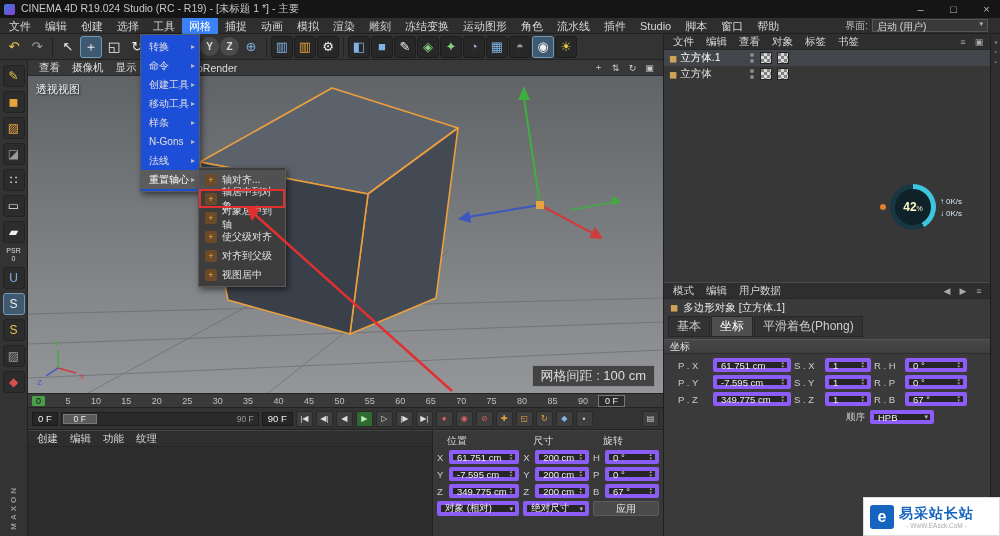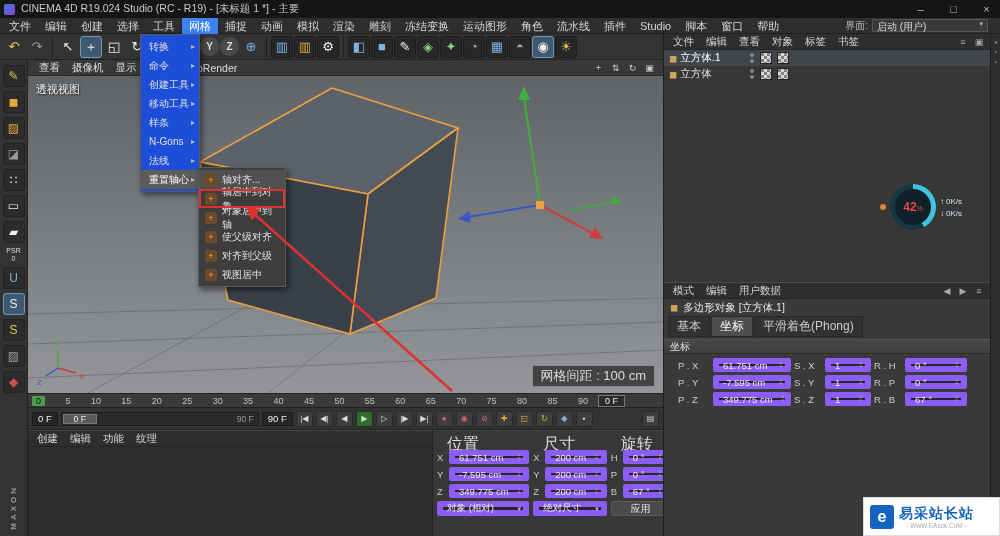--- a/index.html
+++ b/index.html
@@ -59,37 +59,37 @@
 .om-row.selected{background:#42464b;color:#fff}
 .oi{color:#cfa35a;font-size:10px}
 .oname{width:64px}
 .dots{display:flex;flex-direction:column;gap:2px;margin:0 3px}
 .dots i{width:4px;height:4px;border-radius:50%;background:#8a8a8a}
 .tag{width:12px;height:12px;border:1px solid #222;background:repeating-conic-gradient(#d8d8d8 0% 25%,#808080 0% 50%) 0 0/6px 6px;margin-right:2px}
 
 .progress{position:absolute;left:880px;top:184px;z-index:40;display:flex;align-items:center;gap:4px}
 .pdot{width:6px;height:6px;border-radius:50%;background:#e08030}
 .pring{width:46px;height:46px;border-radius:50%;background:conic-gradient(#3ec6e0 0 151deg,#173742 151deg 360deg);display:flex;align-items:center;justify-content:center}
-.pinner{width:36px;height:36px;border-radius:50%;background:#0f2129;display:flex;align-items:baseline;justify-content:center;color:#ef4444;font-size:12px;font-weight:bold;padding-top:11px}
+.pinner{width:36px;height:36px;border-radius:50%;background:#0f2129;display:flex;align-items:baseline;justify-content:center;color:#fef9c3;font-size:12px;font-weight:bold;padding-top:11px}
 .punit{font-size:7px;font-weight:normal}
 .pstats{display:flex;flex-direction:column;gap:3px;font-size:8px;color:#cfe8f0}
 .prow{display:flex;align-items:center;gap:2px}
 
 .am{position:absolute;left:663px;top:282px;width:327px;height:254px;background:#3a3a3a;border-left:1px solid #1f1f1f;border-top:1px solid #4a4a4a}
 .am-title{height:17px;display:flex;align-items:center;gap:5px;padding:0 6px;font-size:10.5px;color:#e6e6e6}
 .am-tabs{display:flex;gap:1px;padding:0 4px 2px}
 .am-tab{background:#323232;border:1px solid #272727;padding:1px 8px;font-size:12px;color:#ccc}
 .am-tab.active{background:#4e4e4e;color:#fff}
 .sec{height:15px;background:linear-gradient(#474747,#3e3e3e);border-top:1px solid #555;border-bottom:1px solid #2e2e2e;display:flex;align-items:center;gap:5px;padding:0 6px;font-size:10px;color:#e0e0e0}
 .tri{font-size:7px;color:#bbb}
 .fgrid{padding:4px 14px 2px;display:flex;flex-direction:column;gap:3px}
 .frow{display:flex;align-items:center;gap:3px}
 .flab{font-size:9.5px;color:#ccc}
 .w1{width:32px}.w2{width:28px}.w3{width:28px}
-.fld{height:14px;background:#262626;border:6px solid #8b5cf6;border-radius:2px;display:flex;align-items:center;padding:0 2px 0 4px;font-size:9.5px;color:#eee;gap:8px}
+.fld{height:14px;background:#262626;border:4px solid #8b5cf6;border-radius:2px;display:flex;align-items:center;padding:0 2px 0 4px;font-size:9.5px;color:#eee;gap:2px}
 .fv{flex:1;white-space:nowrap}
 .f1{width:78px}.f2{width:46px}.f3{width:62px}.fo{width:64px}
 .spin{display:flex;flex-direction:column;line-height:0}
 .spin i{font-style:normal;font-size:4.5px;color:#999;line-height:4px}
 .caret{font-size:7px;color:#bbb}
 .order-row{display:flex;justify-content:flex-end;align-items:center;gap:5px;padding:2px 56px 4px 0}
 
 .ruler{position:absolute;left:28px;top:393px;width:635px;height:15px;background:#3a3a3a;border-top:1px solid #222;border-bottom:1px solid #222;display:flex;align-items:center;font-size:9px;color:#c0c0c0;padding:0 4px}
 .ticks{display:flex;justify-content:space-between;width:556px}
 .tick0{background:#4a9e4a;color:#111;padding:0 4px;border-radius:1px}
@@ -99,21 +99,21 @@
 .track{flex:0 0 198px;height:14px;background:#2a2a2a;border:1px solid #1e1e1e;position:relative;display:flex;align-items:center}
 .handle{position:absolute;left:1px;top:1px;height:10px;width:34px;background:#5a5a5a;border:1px solid #777;font-size:8.5px;color:#eee;display:flex;align-items:center;justify-content:center}
 .tr-end{position:absolute;right:4px;font-size:8.5px;color:#999}
 .tbtn{width:17px;height:16px;background:#3e3e3e;border:1px solid #2a2a2a;border-radius:2px;display:flex;align-items:center;justify-content:center;font-size:8px;color:#ddd;flex:0 0 auto}
 .tbtn.play{background:#2e6b2e;color:#bfe8bf}
 .tred{color:#e06060}.torn{color:#e8a33c}.tblu{color:#7fb2e5}
 
 .matmgr{position:absolute;left:28px;top:430px;width:404px;height:106px;background:#2d2d2d;border-top:1px solid #444}
 .coordmgr{position:absolute;left:432px;top:430px;width:231px;height:106px;background:#383838;border-left:1px solid #222;border-top:1px solid #444;display:flex;gap:4px;padding:3px 4px}
 .ccol{display:flex;flex-direction:column;gap:3px;flex:1}
-.chead{font-size:16px;color:#ddd;padding-left:10px;height:13px}
+.chead{font-size:10px;color:#ddd;padding-left:10px;height:13px}
 .crow{display:flex;align-items:center;gap:3px}
 .clab{width:9px;font-size:9.5px;color:#ccc}
 .cfld{flex:1}
 .apply{height:15px;background:#4a4a4a;border:1px solid #5c5c5c;border-radius:2px;font-size:10px;color:#eee;display:flex;align-items:center;justify-content:center}
 .cfoot{height:15px}
 
 .strip{position:absolute;left:990px;top:34px;width:10px;height:502px;background:#2e2e2e;border-left:1px solid #1f1f1f;display:flex;flex-direction:column;align-items:center;gap:4px;padding-top:4px;font-size:6px;color:#888}
 
 .watermark{position:absolute;right:0;bottom:0;width:137px;height:39px;background:#fff;z-index:80;display:flex;align-items:center;gap:5px;padding:0 6px;border:1px solid #ddd}
 .wlogo{width:24px;height:24px;background:#1565c0;color:#fff;font-weight:bold;font-size:16px;display:flex;align-items:center;justify-content:center;border-radius:3px}
@@ -585,20 +585,27 @@
       <span class="flab w3">R . B</span>
       <span class="fld f3">
           <span class="fv">67 °</span>
           <span class="spin">
             <i>▲</i>
             <i>▼</i>
           </span>
         </span>
     </div>
   </div>
+  <div class="order-row">
+    <span class="flab">顺序</span>
+    <span class="fld fo">
+        <span class="fv">HPB</span>
+        <span class="caret">▾</span>
+      </span>
+  </div>
 </div>
 
 <div class="strip">
   <span>◂</span>
   <span>▪</span>
   <span>▪</span>
 </div>
 
 <div class="pop">
   <div class="pi">

